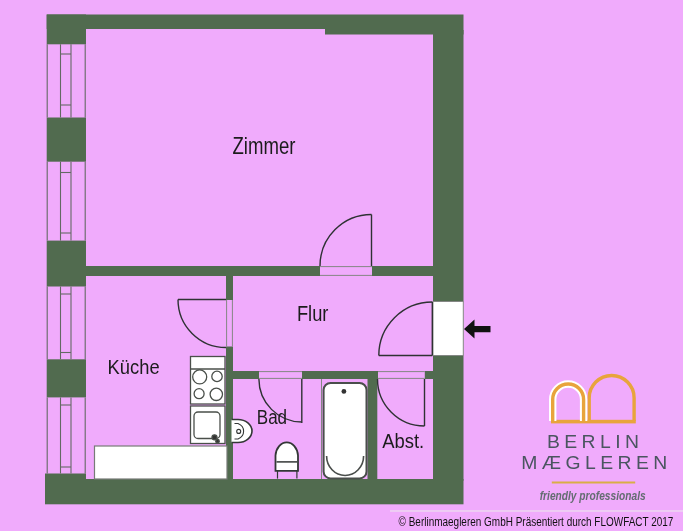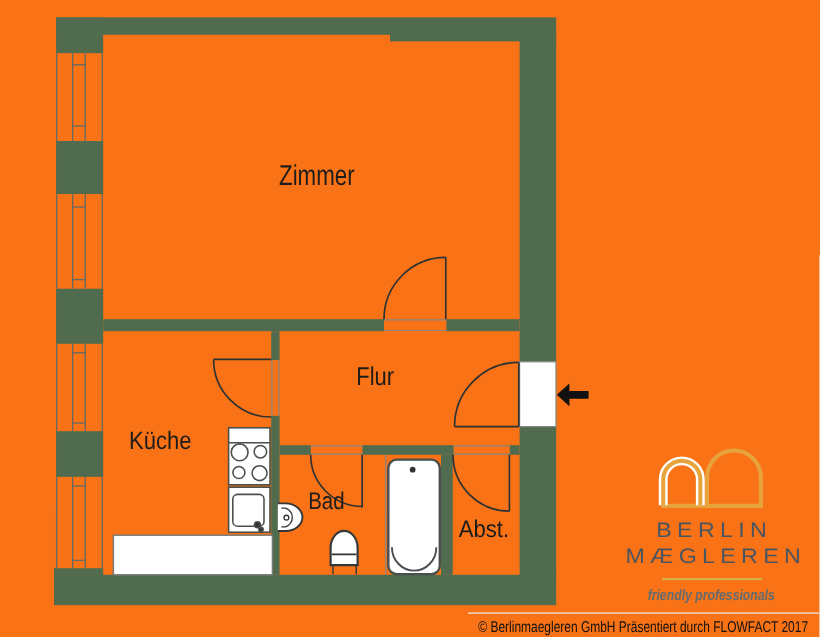--- a/index.html
+++ b/index.html
@@ -1,16 +1,16 @@
 <!DOCTYPE html>
 <html><head>
 <meta charset="utf-8">
 <style>
   html,body{margin:0;padding:0;background:#ffffff;}
-  #canvas{position:relative;width:683px;height:531px;background:#f97316;overflow:hidden;
+  #canvas{position:relative;width:683px;height:531px;background:#f0abfc;overflow:hidden;
           font-family:"Liberation Sans", sans-serif;}
   svg{position:absolute;left:0;top:0;}
 </style>
 </head>
 <body>
 <div id="canvas">
 <svg width="683" height="531" viewBox="0 0 683 531">
   <g fill="none" stroke="none">
 
   <rect x="46.7" y="14.5" width="39.3" height="29.8" fill="#516B4F"></rect>

